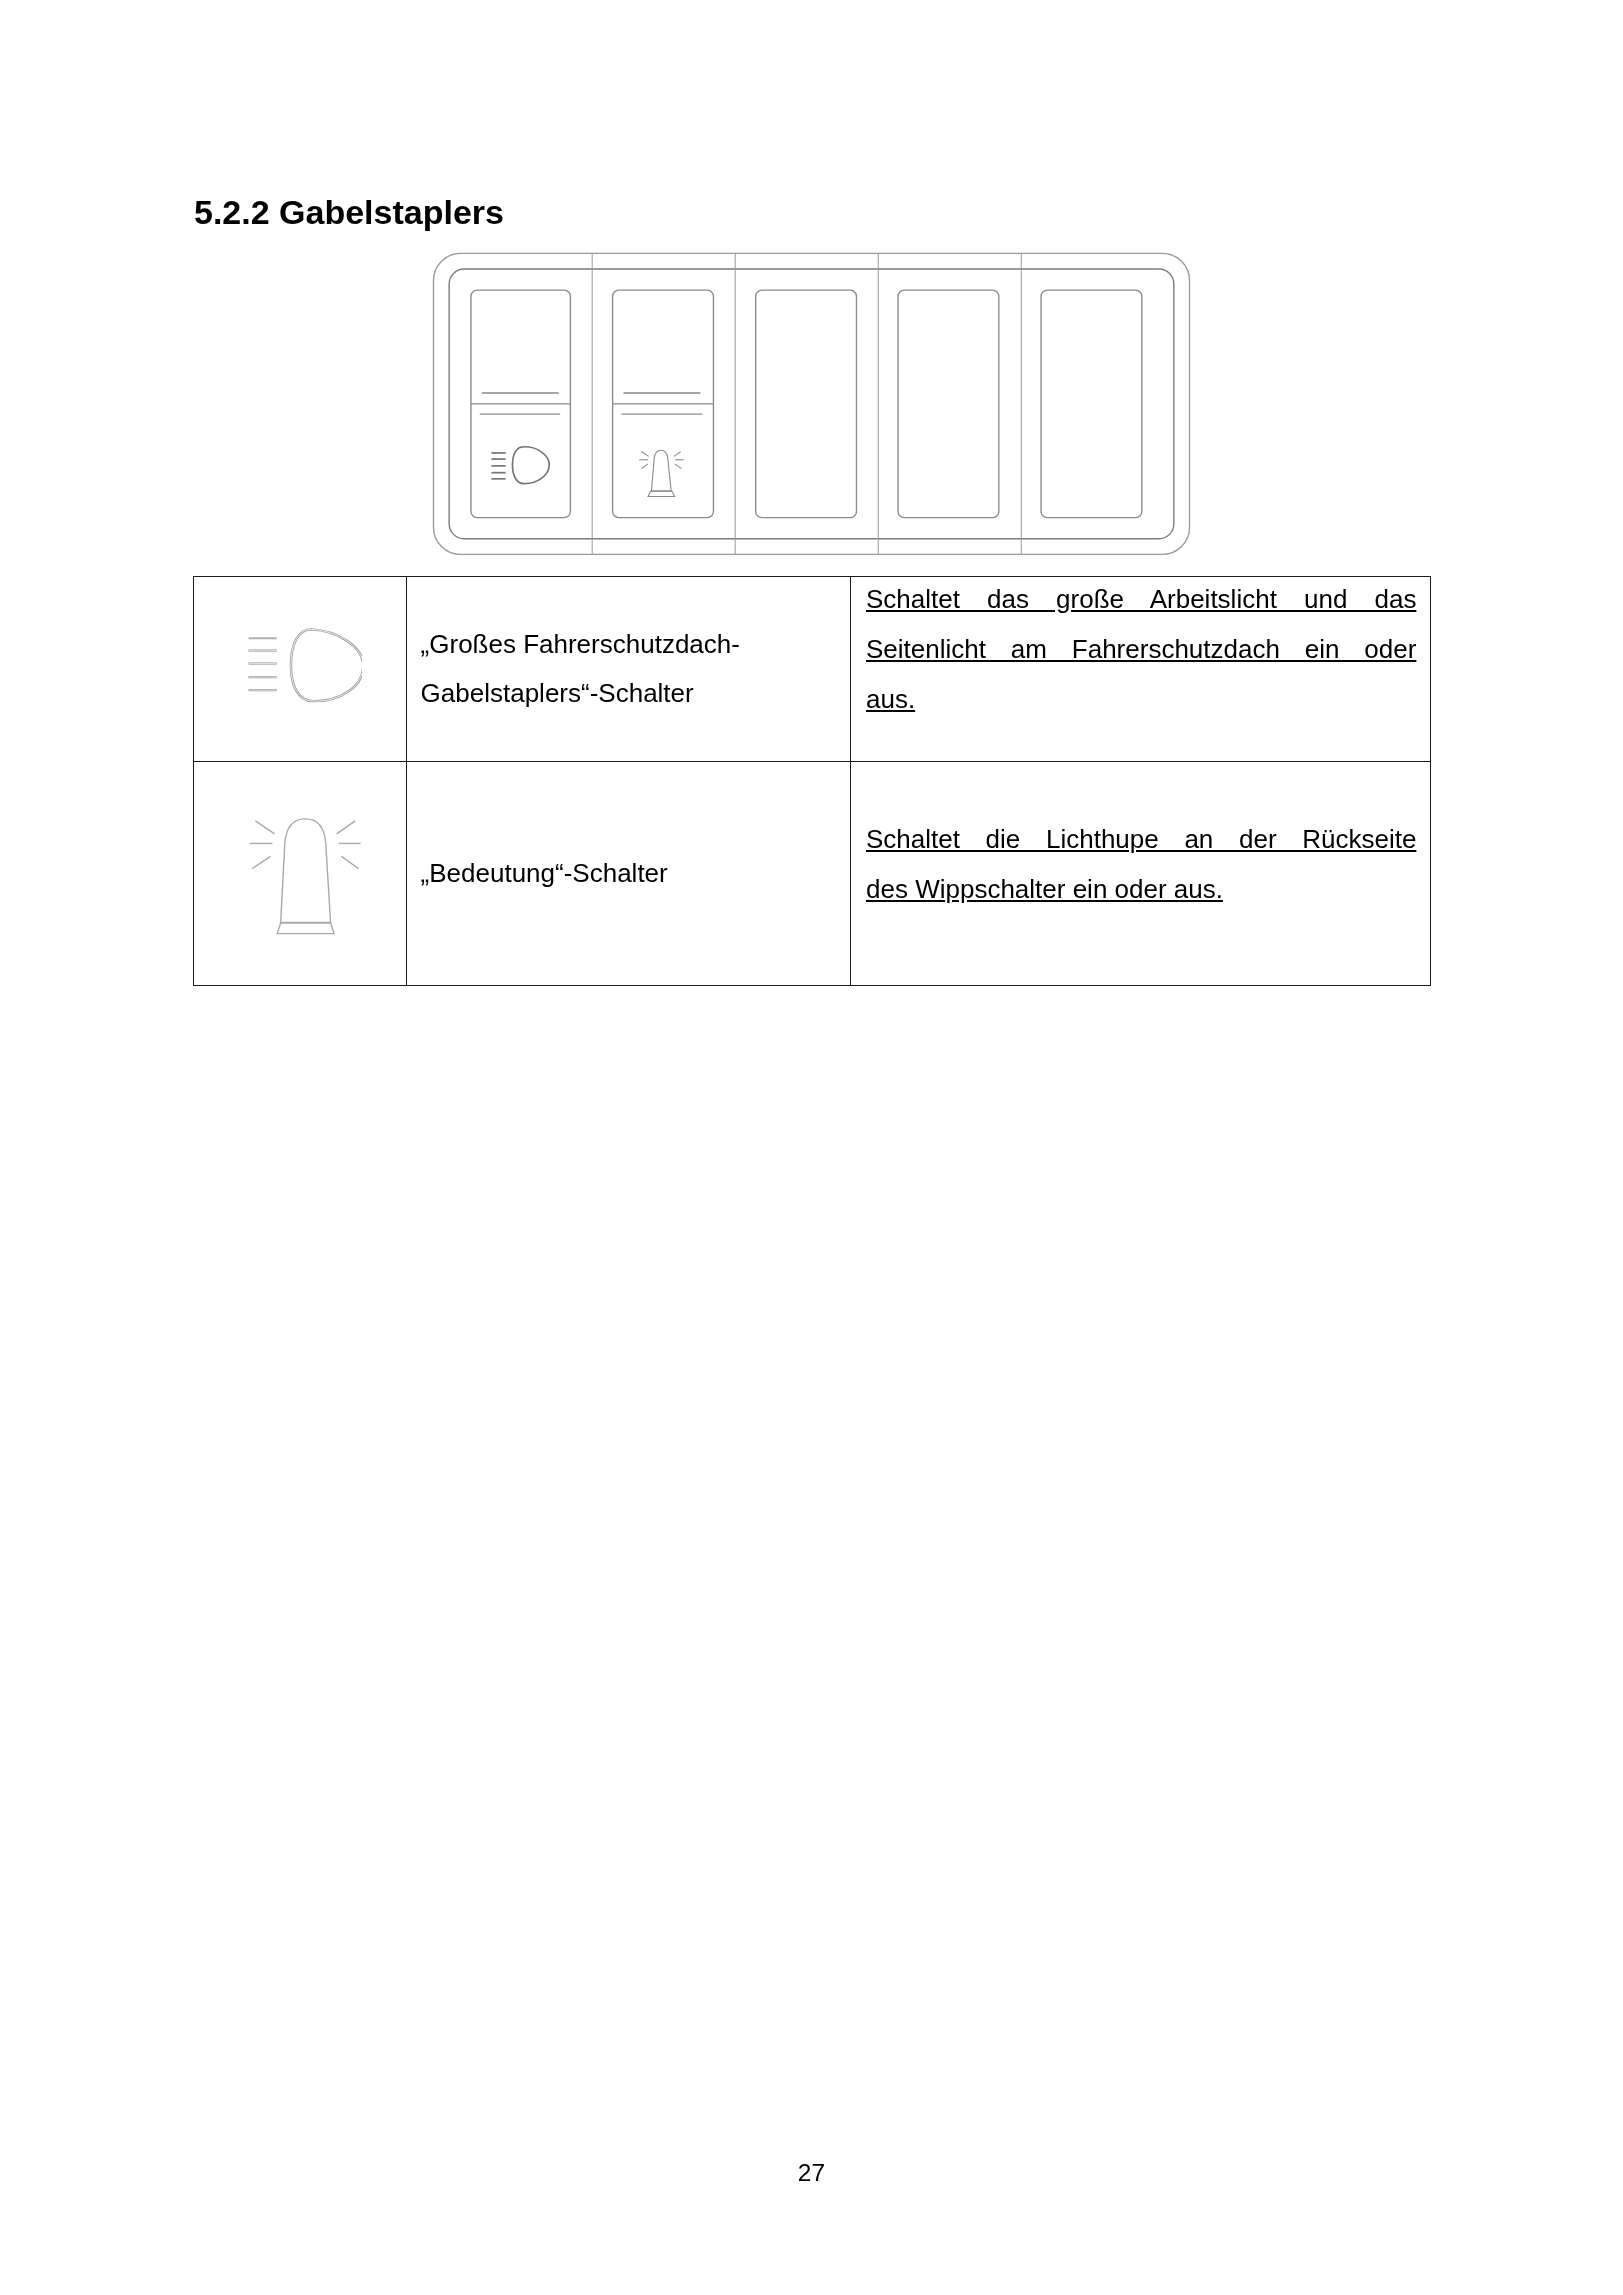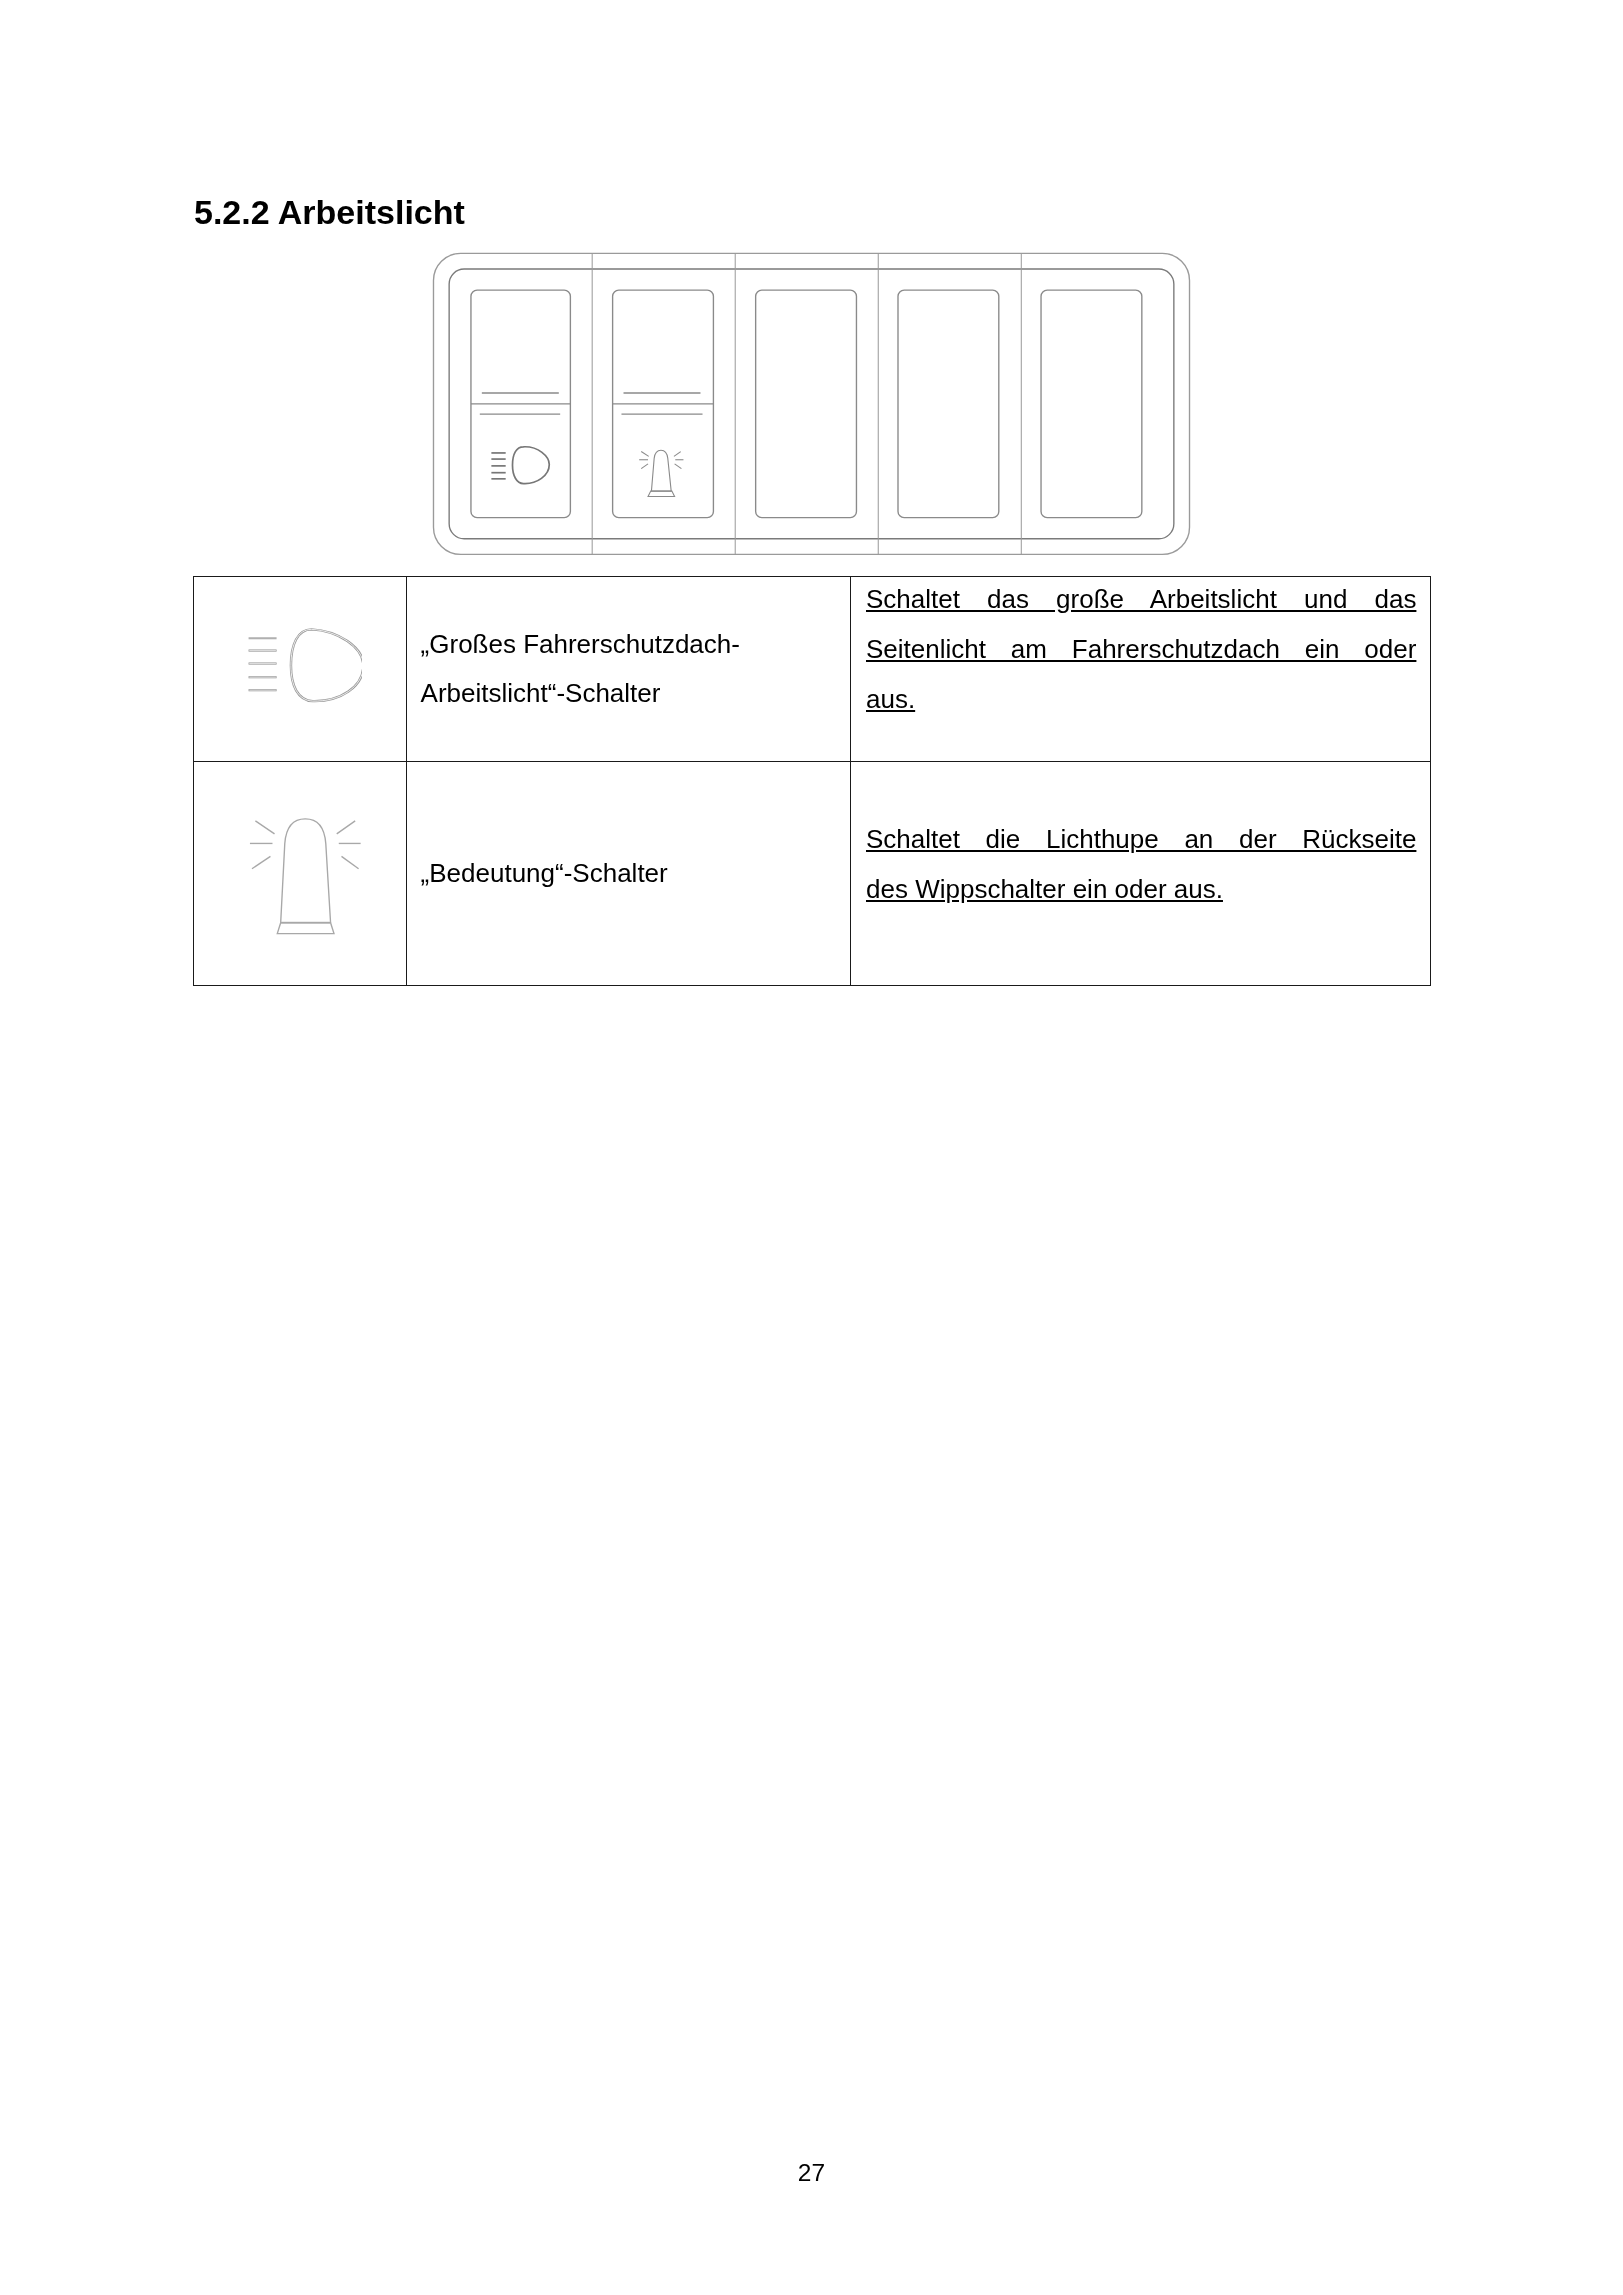--- a/index.html
+++ b/index.html
@@ -23,21 +23,21 @@
   .sym { text-align: center; }
   .sym svg { display: block; margin: 0 auto; }
   .page-number { position: absolute; left: 0; width: 1623px; top: 2159px; text-align: center;
                  font-size: 24.5px; line-height: 27px; }
   .justify-line { display: block; text-align: justify; text-align-last: justify; }
   .last-line { display: block; text-align: left; }
 </style>
 </head>
 <body>
 
-<div class="heading">5.2.2 Arbeitslicht</div>
+<div class="heading">5.2.2 Gabelstaplers</div>
 
 <svg class="panel" viewBox="0 0 2382 900" xmlns="http://www.w3.org/2000/svg">
   <g fill="none" stroke="#8a8a8a" stroke-width="2">
 
     <rect x="636" y="372" width="1110" height="442" rx="40" ry="40" stroke="#9a9a9a"></rect>
 
     <rect x="659" y="395" width="1064" height="396" rx="22" ry="22" stroke="#7a7a7a"></rect>
 
     <line x1="869" y1="372" x2="869" y2="814" stroke="#9a9a9a" stroke-width="1.5"></line>
     <line x1="1079" y1="372" x2="1079" y2="814" stroke="#9a9a9a" stroke-width="1.5"></line>
@@ -108,21 +108,21 @@
                 <line x1="15" y1="72" x2="54" y2="72"></line>
                 <line x1="15" y1="91" x2="54" y2="91"></line>
               </g>
           <path d="M106 2 C 145 4, 182 28, 182 55 C 182 86, 148 108, 108 107 C 86 106, 76 84, 76 55 C 76 24, 86 2, 106 2 Z" stroke-width="3.6"></path>
           <path d="M106 2 C 145 4, 182 28, 182 55 C 182 86, 148 108, 108 107 C 86 106, 76 84, 76 55 C 76 24, 86 2, 106 2 Z" stroke="#ffffff" stroke-width="1.2"></path>
         </g>
       </svg>
     </td>
     <td class="meaning">
       <span class="last-line">„Großes Fahrerschutzdach-</span>
-      <span class="last-line">Arbeitslicht“-Schalter</span>
+      <span class="last-line">Gabelstaplers“-Schalter</span>
     </td>
     <td class="func r1">
       <div class="inner">
         <span class="justify-line">Schaltet das große Arbeitslicht und das</span>
         <span class="justify-line">Seitenlicht am Fahrerschutzdach ein oder</span>
         <span class="last-line">aus.</span>
       </div>
     </td>
   </tr>
 

